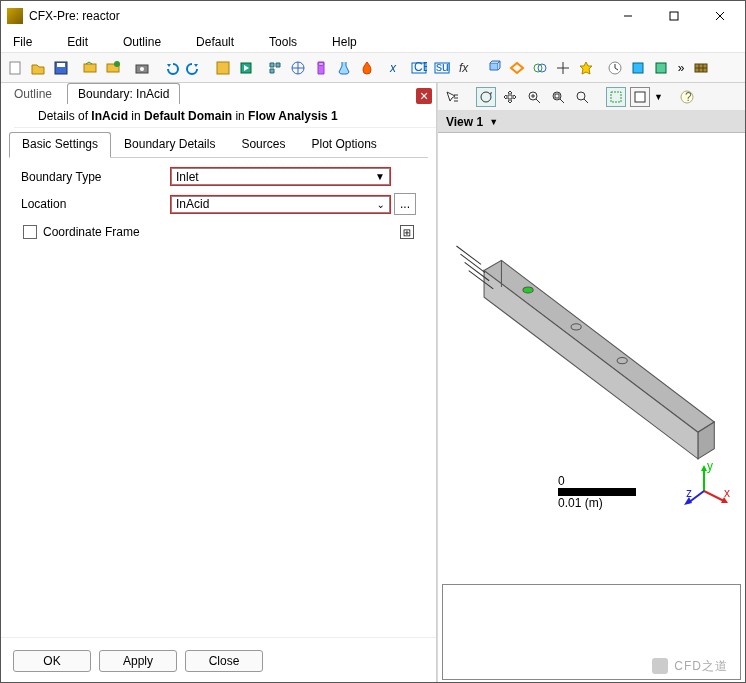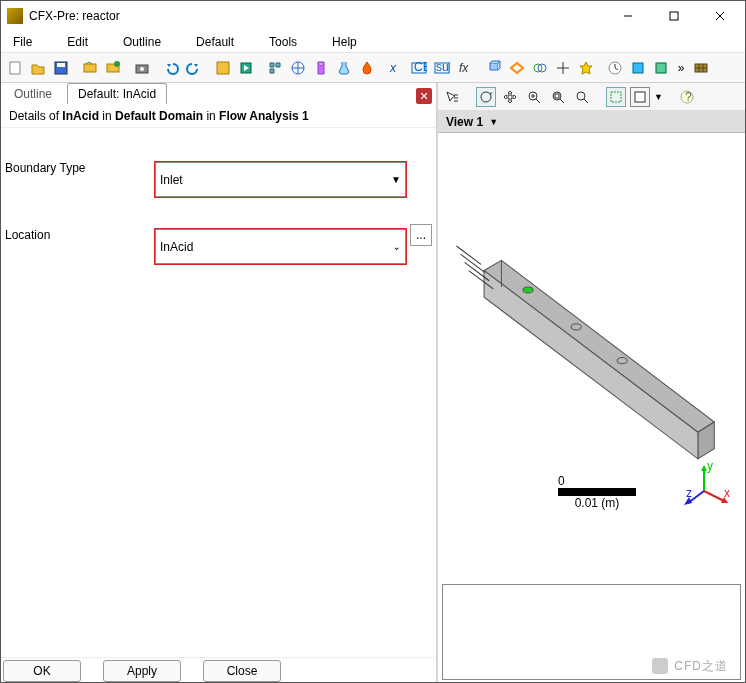--- a/index.html
+++ b/index.html
@@ -21,40 +21,40 @@
 .toolbar .expander { width:14px; font-size:12px; text-align:center;}
 
 .main { display:flex; height: calc(683px - 30px - 22px - 30px); }
 .leftpanel { width: 436px; display:flex; flex-direction:column; border-right:1px solid #d0d0d0; }
 .tabsrow { display:flex; align-items:flex-end; height: 22px; padding: 0 2px; gap:4px; border-bottom:1px solid #fff;}
 .tab { padding: 3px 10px; font-size:12px; border:1px solid transparent; border-bottom:none; }
 .tab.inactive { color:#555; }
 .tab.active { background:#fff; border-color:#a0a0a0; border-radius:3px 3px 0 0; }
 .tab-close { margin-left:auto; width:16px; height:16px; background:#b33; color:#fff; font-size:11px; display:flex; align-items:center; justify-content:center; border-radius:2px; margin-right:2px; margin-top:2px;}
 
-.details-hdr { padding: 4px 8px; border-bottom:1px solid #eee; }
+.details-hdr { padding: 4px 24px; border-bottom:1px solid #eee;margin-left:13px; }
 .details-hdr b { font-weight:bold; }
 
 .subtabs { display:flex; height:26px; border-bottom:1px solid #ccc; margin: 4px 8px 0 8px; }
 .subtab { padding: 4px 12px; font-size:12px; border:1px solid transparent; border-bottom:none;}
 .subtab.active { border-color:#a0a0a0; border-radius:3px 3px 0 0; background:#fff; position:relative; }
 .subtab.active::after { content:""; position:absolute; bottom:-1px; left:0; right:0; height:1px; background:#fff; }
 
-.form { padding: 10px 4px; }
+.form { padding: 10px 20px; }
 .row { display:flex; align-items:center; margin-bottom:8px; }
 .row .lbl { width:150px; }
-.row .combo { flex:1; height:35px; border:1px solid #888; outline:1px solid #d22; outline-offset:0; padding:0 4px; display:flex; align-items:center; justify-content:space-between; background:#fff;margin-top:24px; }
+.row .combo { flex:1; height:17px; border:1px solid #888; outline:1px solid #d22; outline-offset:0; padding:0 4px; display:flex; align-items:center; justify-content:space-between; background:#fff; }
 .row .combo .arrow { font-size:10px; }
 .row .locbtn { width:22px; height:22px; margin-left:4px; border:1px solid #999; display:flex; align-items:center; justify-content:center; font-size:12px;}
 .coordrow { display:flex; align-items:center; justify-content:space-between; padding: 2px 2px;}
 .coordrow .chk { width:14px; height:14px; border:1px solid #666; margin-right:6px; display:inline-block; vertical-align:middle;}
 .coordrow .expand { width:14px; height:14px; border:1px solid #555; font-size:10px; display:flex; align-items:center; justify-content:center; }
 
 .spacer { flex:1; }
-.btnrow { display:flex; gap:22px; padding:2px; border-top:1px solid #eee; }
+.btnrow { display:flex; gap:8px; padding:12px; border-top:1px solid #eee; }
 .btnrow .btn { flex:0 0 78px; height:22px; border:1px solid #999; border-radius:3px; background:#fafafa; display:flex; align-items:center; justify-content:center; }
 
 .rightpanel { flex:1; display:flex; flex-direction:column; border-left:1px solid #d9d9d9;}
 .vp-toolbar { height:28px; display:flex; align-items:center; padding:0 4px; gap:4px; background:#f6f6f6; border-bottom:1px solid #ddd;}
 .vp-toolbar .vpico { width:20px; height:20px; display:flex; align-items:center; justify-content:center;}
 .vp-toolbar .vpico svg { width:14px; height:14px;}
 .vp-toolbar .outlined { border:1px solid #7aa; background:#e8f4f4;}
 .vp-toolbar .sel-outlined { border:1px solid #888; }
 .viewhdr { height:22px; background:#dedede; display:flex; align-items:center; padding:0 8px; font-weight:bold; font-size:12px; border-bottom:1px solid #bbb;}
 .viewhdr .tri { margin-left:6px; font-size:9px;}
@@ -267,42 +267,55 @@
         <path d="M2 8h12M6 4v8M10 4v8" stroke="#541"></path>
       </svg>
     </div>
 </div>
 
 <div class="main">
 
   <div class="leftpanel">
     <div class="tabsrow">
       <div class="tab inactive">Outline</div>
-      <div class="tab active">Default: InAcid</div>
+      <div class="tab active">Boundary: InAcid</div>
       <div class="tab-close">✕</div>
     </div>
     <div class="details-hdr">
       <span>Details of </span><b>InAcid</b><span> in </span><b>Default Domain</b><span> in </span><b>Flow Analysis 1</b>
+    </div>
+    <div class="subtabs">
+      <div class="subtab active">Basic Settings</div>
+      <div class="subtab">Boundary Details</div>
+      <div class="subtab">Sources</div>
+      <div class="subtab">Plot Options</div>
     </div>
     <div class="form">
       <div class="row">
         <div class="lbl">Boundary Type</div>
         <div class="combo">
           <span>Inlet</span>
           <span class="arrow">▼</span>
         </div>
         <div style="width:26px"></div>
       </div>
       <div class="row">
         <div class="lbl">Location</div>
         <div class="combo">
           <span>InAcid</span>
           <span class="arrow">⌄</span>
         </div>
         <div class="locbtn">...</div>
+      </div>
+      <div class="coordrow">
+        <div style="display:flex;align-items:center;">
+          <span class="chk"></span>
+          <span>Coordinate Frame</span>
+        </div>
+        <div class="expand">⊞</div>
       </div>
     </div>
     <div class="spacer"></div>
     <div class="btnrow">
       <div class="btn">OK</div>
       <div class="btn">Apply</div>
       <div class="btn">Close</div>
     </div>
   </div>
 
@@ -390,21 +403,21 @@
           <line x1="26" y1="118" x2="50" y2="136"></line>
           <line x1="30" y1="126" x2="54" y2="144"></line>
         </g>
       </svg>
       <div class="scalebar">
         <div style="display:flex;justify-content:space-between;">
             <span>0</span>
             <span>&nbsp;</span>
           </div>
         <div style="width:78px;height:8px;background:#000;"></div>
-        <div style="text-align:center;"><span>0.01</span> <span>(m)</span></div>
+        <div style="text-align:left;"><span>0.01</span> <span>(m)</span></div>
       </div>
       <div class="triad">
         <svg viewBox="0 0 46 46">
           <line x1="20" y1="30" x2="20" y2="8" stroke="#0c0" stroke-width="2"></line>
             <polygon points="20,4 17,10 23,10" fill="#0c0"></polygon>
           <line x1="20" y1="30" x2="40" y2="40" stroke="#d22" stroke-width="2"></line>
             <polygon points="44,42 37,42 40,36" fill="#d22"></polygon>
           <line x1="20" y1="30" x2="4" y2="42" stroke="#22d" stroke-width="2"></line>
             <polygon points="0,44 8,42 5,36" fill="#22d"></polygon>
           <text x="23" y="9" font-size="8" fill="#0c0">y</text>

